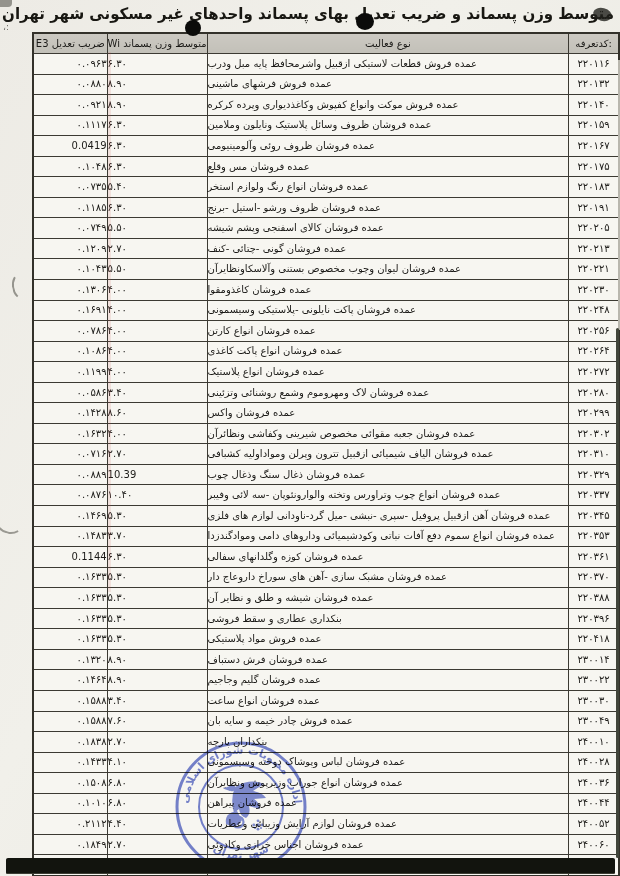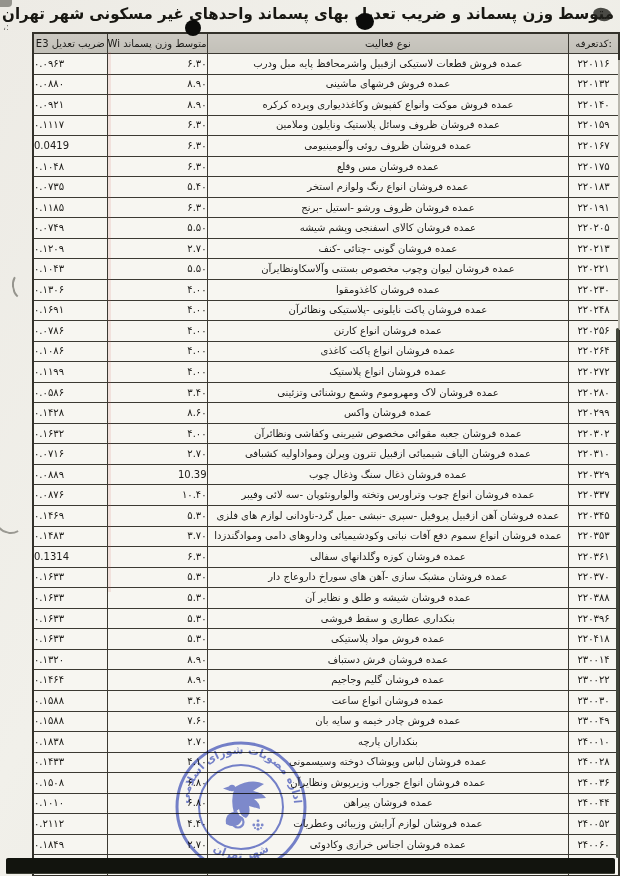--- a/index.html
+++ b/index.html
@@ -21,23 +21,23 @@
     position:absolute;left:32px;top:32px;border-collapse:collapse;table-layout:fixed;
     background:#f7f6f1;border:2px solid #33312a;
   }
   .sheet th,.sheet td{border:1px solid #3c3a33;padding:0;overflow:visible;}
   .sheet thead th{
     height:19px;background:#c7c5bd;
     background:linear-gradient(180deg,#ccc9c2,#c2c0b8);
     font-size:10px;font-weight:normal;direction:rtl;white-space:nowrap;
   }
   .body-row td{height:19.55px;line-height:1;white-space:nowrap;}
-  .c-e3{width:73px;text-align:left;font-size:10px;direction:ltr;}
-  .c-wi{width:95px;text-align:right;font-size:10px;direction:ltr;}
-  .c-act{width:362px;direction:rtl;text-align:center;font-size:10px;padding-right:3px;}
+  .c-e3{width:73px;text-align:right;font-size:10px;direction:ltr;}
+  .c-wi{width:95px;text-align:left;font-size:10px;direction:ltr;}
+  .c-act{width:362px;direction:rtl;text-align:left;font-size:10px;padding-right:3px;}
   .c-code{width:50px;text-align:center;font-size:10px;direction:ltr;}
   .pink-streak{position:absolute;left:108px;top:52px;width:3px;height:540px;background:rgba(200,85,85,.13);}
   .margin-arc-1{position:absolute;left:12px;top:272px;width:17px;height:24px;border:2px solid transparent;border-left:2px solid #95948d;border-radius:50%;transform:rotate(-8deg);}
   .margin-arc-2{position:absolute;left:-4px;top:510px;width:24px;height:20px;border:2px solid transparent;border-bottom:2px solid #9a9992;border-radius:50%;transform:rotate(10deg);}
   .punch-hole{position:absolute;background:#0b0b0a;border-radius:50%;}
   .hole-1{left:185px;top:20px;width:16px;height:16px;}
   .hole-2{left:356px;top:13px;width:18px;height:17px;}
   .stamp{position:absolute;left:168px;top:737px;mix-blend-mode:multiply;opacity:.92;}
   .bottom-bar{position:absolute;left:6px;right:5px;top:858px;height:15px;background:#12140e;border-radius:2px 2px 1px 1px;box-shadow:0 1px 0 #3a3d33;}
   .right-edge{position:absolute;right:1px;top:328px;width:3px;height:530px;background:#41453a;border-radius:2px;}
@@ -147,21 +147,21 @@
   <tr class="body-row">
     <td class="c-e3">۰.۱۳۰۶</td>
     <td class="c-wi">۴.۰۰</td>
     <td class="c-act">عمده فروشان کاغذومقوا</td>
     <td class="c-code">۲۲۰۲۳۰</td>
   </tr>
 
   <tr class="body-row">
     <td class="c-e3">۰.۱۶۹۱</td>
     <td class="c-wi">۴.۰۰</td>
-    <td class="c-act">عمده فروشان پاکت نایلونی -پلاستیکی ونظائرآن</td>
+    <td class="c-act">عمده فروشان پاکت نایلونی -پلاستیکی وسیسمونی</td>
     <td class="c-code">۲۲۰۲۴۸</td>
   </tr>
 
   <tr class="body-row">
     <td class="c-e3">۰.۰۷۸۶</td>
     <td class="c-wi">۴.۰۰</td>
     <td class="c-act">عمده فروشان انواع کارتن</td>
     <td class="c-code">۲۲۰۲۵۶</td>
   </tr>
 
@@ -229,21 +229,21 @@
   </tr>
 
   <tr class="body-row">
     <td class="c-e3">۰.۱۴۸۳</td>
     <td class="c-wi">۳.۷۰</td>
     <td class="c-act">عمده فروشان انواع سموم دفع آفات نباتی وکودشیمیائی وداروهای دامی وموادگندزدا</td>
     <td class="c-code">۲۲۰۳۵۳</td>
   </tr>
 
   <tr class="body-row">
-    <td class="c-e3">0.1314</td>
+    <td class="c-e3">0.1144</td>
     <td class="c-wi">۶.۳۰</td>
     <td class="c-act">عمده فروشان کوزه وگلدانهای سفالی</td>
     <td class="c-code">۲۲۰۳۶۱</td>
   </tr>
 
   <tr class="body-row">
     <td class="c-e3">۰.۱۶۳۳</td>
     <td class="c-wi">۵.۳۰</td>
     <td class="c-act">عمده فروشان مشبک سازی -آهن های سوراخ داروعاج دار</td>
     <td class="c-code">۲۲۰۳۷۰</td>

